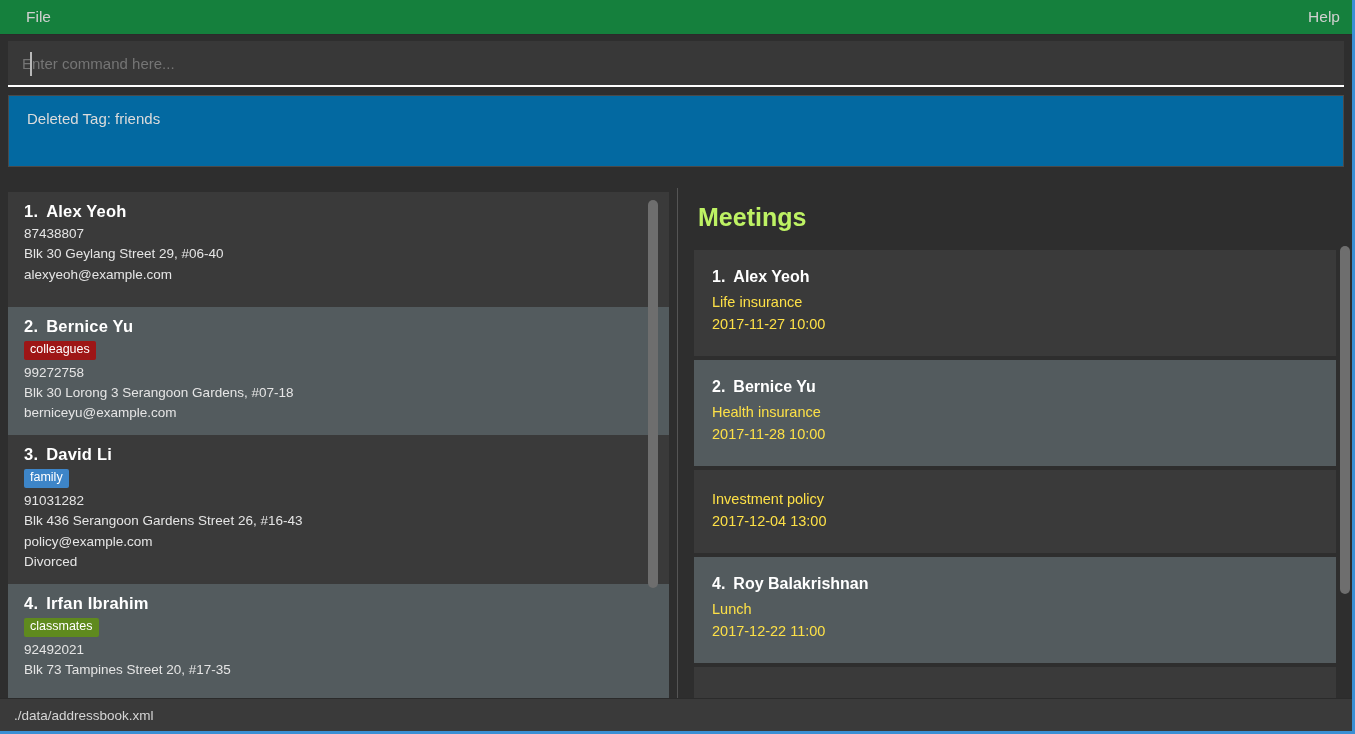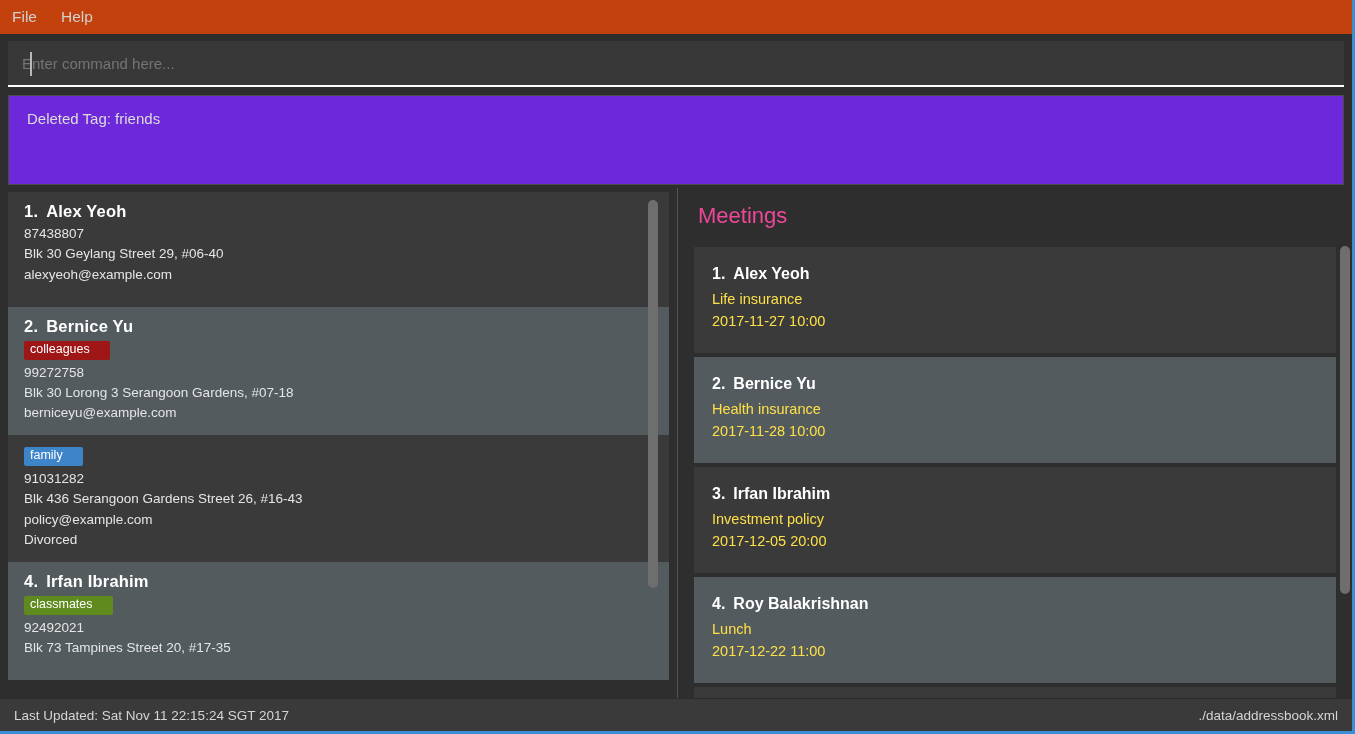--- a/index.html
+++ b/index.html
@@ -6,23 +6,24 @@
   html, body {
     width:1355px; height:734px;
     background:#2e2e2e;
     font-family:"Liberation Sans", sans-serif;
     overflow:hidden;
   }
   body { position:relative; border-right:3px solid #3a8fd4; border-bottom:3px solid #3a8fd4; }
 
   
   .menu-bar {
-    height:35px; background:#c2410c;
-    display:flex; align-items:center; 
+    height:35px; background:#15803d;
+    display:flex; align-items:center; padding-left:14px;
     border-bottom:1px solid #2b2b2b;
+    justify-content:space-between;
   }
   .menu-item {
     color:#d0d0d0; font-size:15.5px; padding:4px 12px; cursor:pointer;
   }
 
   
   .command-wrap { padding:6px 8px 0 8px; background:#2e2e2e; }
   .command-box {
     height:46px; background:#383838;
     border-bottom:2px solid #ffffff;
@@ -35,21 +36,21 @@
     font-family:"Liberation Sans", sans-serif;
   }
   .caret {
     position:absolute; left:22px; top:11px;
     width:2px; height:24px; background:#b8b8b8;
   }
 
   
   .result-wrap { padding:8px 8px 0 8px; }
   .result-box {
-    height:90px; background:#6d28d9;
+    height:72px; background:#0369a1;
     border:1px solid #4a4a4a;
     padding:14px 18px;
     color:#dcdcdc; font-size:15px;
     overflow:hidden;
   }
 
   
   .main {
     position:absolute; top:188px; left:0; right:0; bottom:33px;
     display:flex; background:#2e2e2e;
@@ -69,32 +70,32 @@
     position:relative;
   }
   .person-card.alt { background:#535b5e; }
   .person-head {
     font-size:16.5px; font-weight:bold; color:#ffffff;
     margin-bottom:3px; letter-spacing:.2px;
   }
   .person-head .idx { margin-right:8px; }
   .tag {
     display:inline-block; color:#fff; font-size:12.5px;
-    padding:2px 20px 3px 6px; border-radius:2px;
+    padding:2px 6px 3px 6px; border-radius:2px;
     margin:2px 0 3px 0; line-height:1.1;
   }
   .person-line { font-size:13.5px; color:#e5e5e5; line-height:1.5; }
 
   
   .meeting-panel {
     flex:1; background:#2e2e2e; position:relative; overflow:hidden;
     padding:0 16px 0 16px;
   }
   .meeting-title {
-    font-size:22px; color:#ec4899; font-weight:400;
+    font-size:25px; color:#bef264; font-weight:700;
     padding:15px 0 18px 4px;
   }
   .meeting-card {
     background:#3a3a3a;
     padding:18px 18px 20px 18px;
     margin-bottom:4px;
   }
   .meeting-card.alt { background:#535b5e; }
   .meeting-head {
     font-size:16px; font-weight:bold; color:#ffffff; margin-bottom:5px;
@@ -154,20 +155,23 @@
         </div>
         <div>
           <span class="tag" style="background: rgb(158, 22, 22);">colleagues</span>
         </div>
         <div class="person-line">99272758</div>
         <div class="person-line">Blk 30 Lorong 3 Serangoon Gardens, #07-18</div>
         <div class="person-line">berniceyu@example.com</div>
       </div>
 
       <div class="person-card">
+        <div class="person-head">
+          <span class="idx">3.</span><span>David Li</span>
+        </div>
         <div>
           <span class="tag" style="background: rgb(61, 133, 200);">family</span>
         </div>
         <div class="person-line">91031282</div>
         <div class="person-line">Blk 436 Serangoon Gardens Street 26, #16-43</div>
         <div class="person-line">policy@example.com</div>
         <div class="person-line">Divorced</div>
       </div>
 
       <div class="person-card alt" style="padding-bottom:22px;">
@@ -203,40 +207,36 @@
 
       <div class="meeting-card alt">
         <div class="meeting-head">
           <span class="idx">2.</span><span>Bernice Yu</span>
         </div>
         <div class="meeting-line">Health insurance</div>
         <div class="meeting-line">2017-11-28 10:00</div>
       </div>
 
       <div class="meeting-card">
-        <div class="meeting-head">
-          <span class="idx">3.</span><span>Irfan Ibrahim</span>
-        </div>
         <div class="meeting-line">Investment policy</div>
-        <div class="meeting-line">2017-12-05 20:00</div>
+        <div class="meeting-line">2017-12-04 13:00</div>
       </div>
 
       <div class="meeting-card alt">
         <div class="meeting-head">
           <span class="idx">4.</span><span>Roy Balakrishnan</span>
         </div>
         <div class="meeting-line">Lunch</div>
         <div class="meeting-line">2017-12-22 11:00</div>
       </div>
 
       <div class="meeting-card" style="height:40px;"></div>
     </div>
 
     <div class="sbar" style="top:58px; bottom:10px; right:2px;">
       <div class="sthumb" style="height:348px;"></div>
     </div>
   </div>
 </div>
 
 <div class="status-bar">
-  <span>Last Updated: Sat Nov 11 22:15:24 SGT 2017</span>
   <span>./data/addressbook.xml</span>
 </div>
 
 </body></html>

